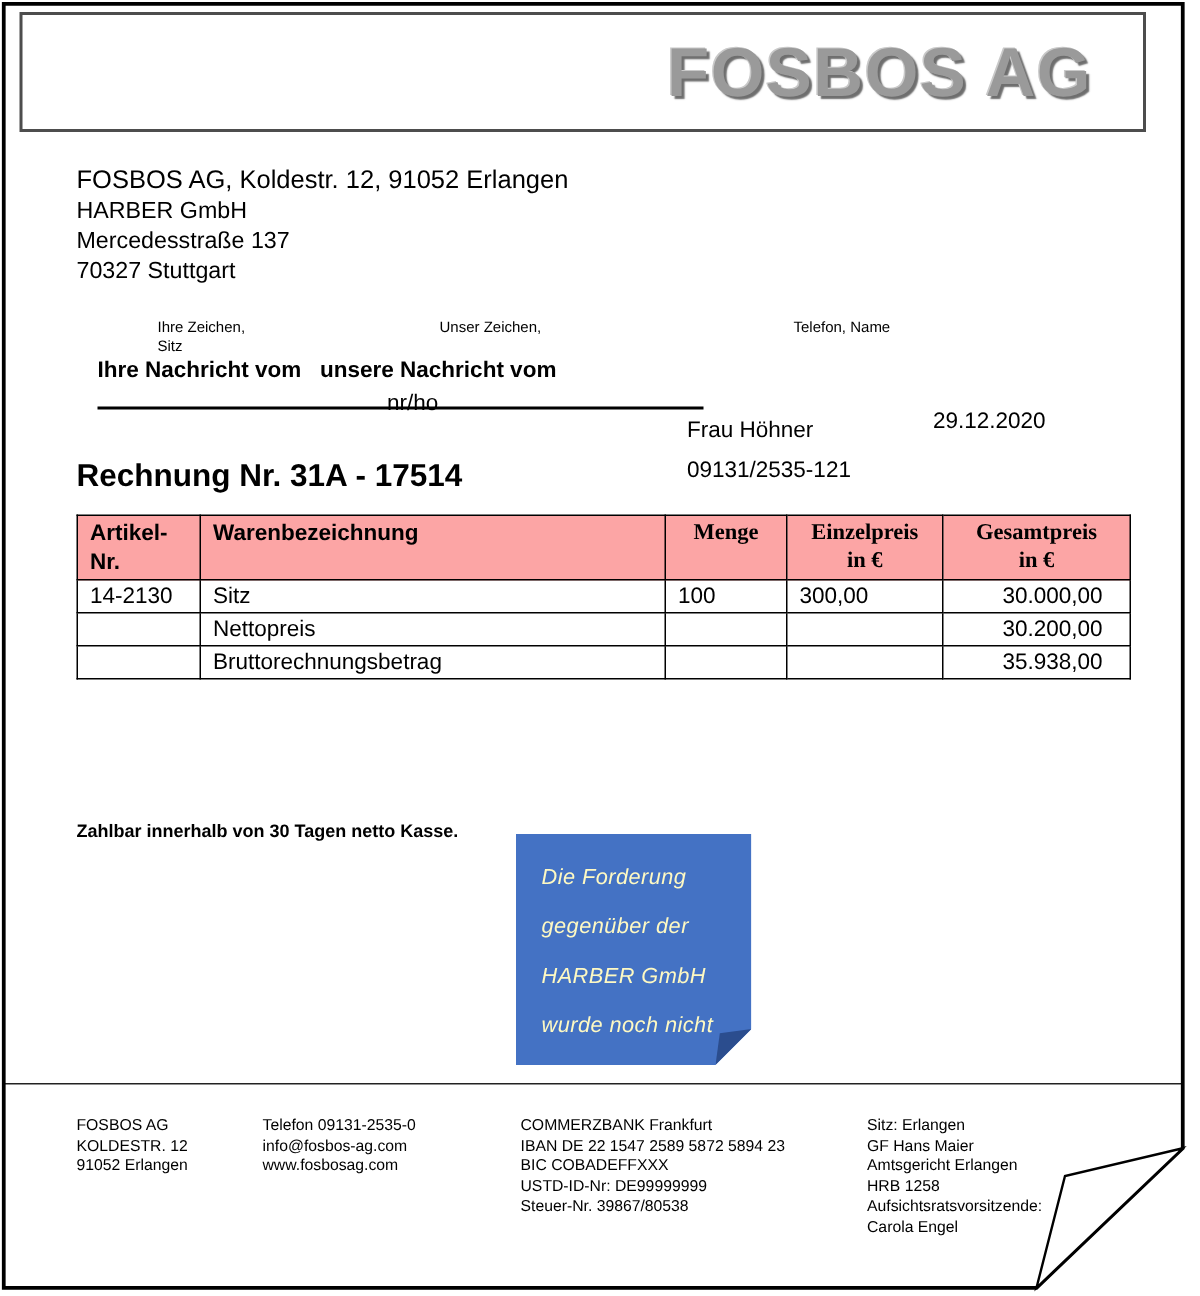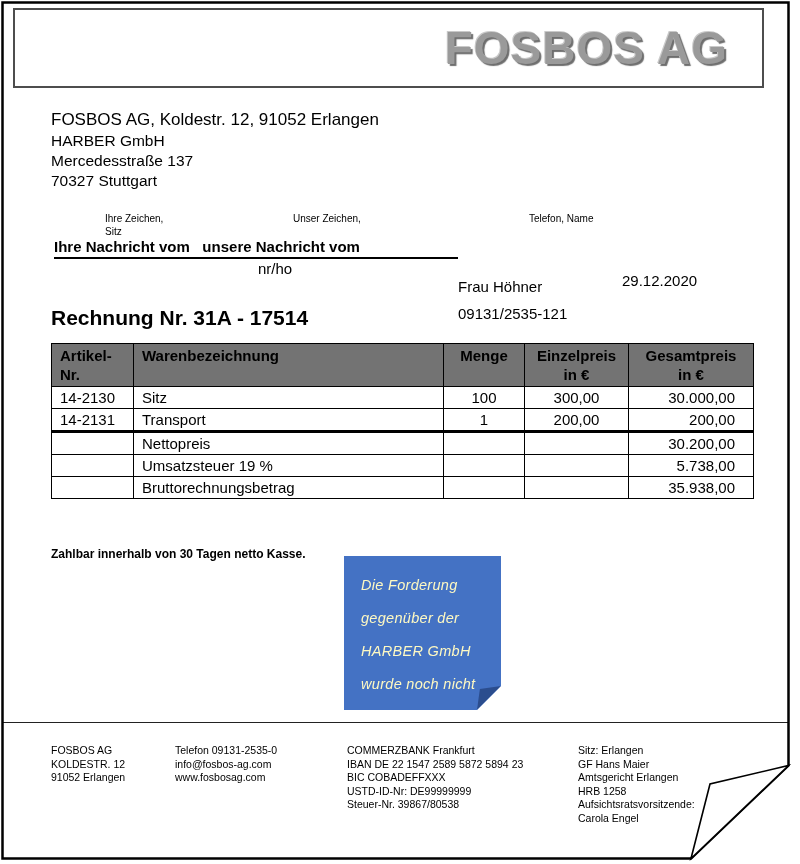--- a/index.html
+++ b/index.html
@@ -15,40 +15,40 @@
 
   .sender{position:absolute;left:51px;top:110px;font-size:17px;}
   .recipient{position:absolute;left:51px;top:131px;font-size:15.5px;line-height:20px;}
 
   .ref-label{position:absolute;font-size:10px;}
   .lbl-ihre{left:105px;top:213px;}
   .lbl-datum{left:105px;top:226px;}
   .lbl-unser{left:293px;top:213px;}
   .lbl-telefon{left:482px;top:213px;margin-left:47px;}
 
-  .nachricht{position:absolute;left:54px;top:238px;width:404px;font-size:15px;font-weight:bold;
-             white-space:pre;border-bottom:2.5px solid #000;padding-bottom:2px;}
+  .nachricht{position:absolute;left:65px;top:238px;width:404px;font-size:15px;font-weight:bold;
+             white-space:pre;border-bottom:2.5px solid #000;padding-bottom:16px;}
 
   .ref-value{position:absolute;font-size:15px;}
   .val-zeichen{left:258px;top:260px;}
   .val-telefon{left:458px;top:260px;margin-top:45px;}
   .val-datum{left:622px;top:260px;margin-top:12px;}
   .val-name{left:458px;top:278px;}
 
   .title{position:absolute;left:51px;top:306px;font-size:21px;font-weight:bold;}
 
   
   table.items{position:absolute;left:51px;top:343px;width:702px;border-collapse:collapse;
               table-layout:fixed;font-size:15px;}
   table.items th, table.items td{border:1.5px solid #000;box-sizing:border-box;}
-  table.items thead th{background:#737373;font-weight:bold;text-align:left;vertical-align:top;
+  table.items thead th{background:#fca5a5;font-weight:bold;text-align:left;vertical-align:top;
               padding:2px 4px 2px 8px;height:40px;line-height:19px;white-space:pre-line;}
-  table.items th.center{text-align:center;padding-left:4px;}
+  table.items th.center{text-align:center;padding-left:4px;font-family:Liberation Serif, serif;}
   table.items td{height:20px;padding:2px 8px;vertical-align:middle;}
-  td.center{text-align:center;}
+  td.center{}
   td.right{text-align:right;padding-right:18px !important;}
   tr.thick td{border-bottom:3px solid #000 !important;}
   tr.total td{font-weight:normal;}
 
   .terms{position:absolute;left:51px;top:547px;font-size:12px;font-weight:bold;}
 
   
   .note{position:absolute;left:344px;top:556px;width:157px;height:154px;background:#4472C4;
         clip-path:polygon(0 0,100% 0,100% calc(100% - 24px),calc(100% - 24px) 100%,0 100%);
         box-sizing:border-box;padding:13px 8px 0 17px;}
@@ -117,40 +117,26 @@
       </tr>
     </thead>
     <tbody>
       <tr>
         <td>14-2130</td>
         <td>Sitz</td>
         <td class="center">100</td>
         <td class="center">300,00</td>
         <td class="right">30.000,00</td>
       </tr>
-      <tr class="thick">
-        <td>14-2131</td>
-        <td>Transport</td>
-        <td class="center">1</td>
-        <td class="center">200,00</td>
-        <td class="right">200,00</td>
-      </tr>
       <tr>
         <td></td>
         <td>Nettopreis</td>
         <td></td>
         <td></td>
         <td class="right">30.200,00</td>
-      </tr>
-      <tr>
-        <td></td>
-        <td>Umsatzsteuer 19 %</td>
-        <td></td>
-        <td></td>
-        <td class="right">5.738,00</td>
       </tr>
       <tr class="total">
         <td></td>
         <td>Bruttorechnungsbetrag</td>
         <td></td>
         <td></td>
         <td class="right">35.938,00</td>
       </tr>
     </tbody>
   </table>

